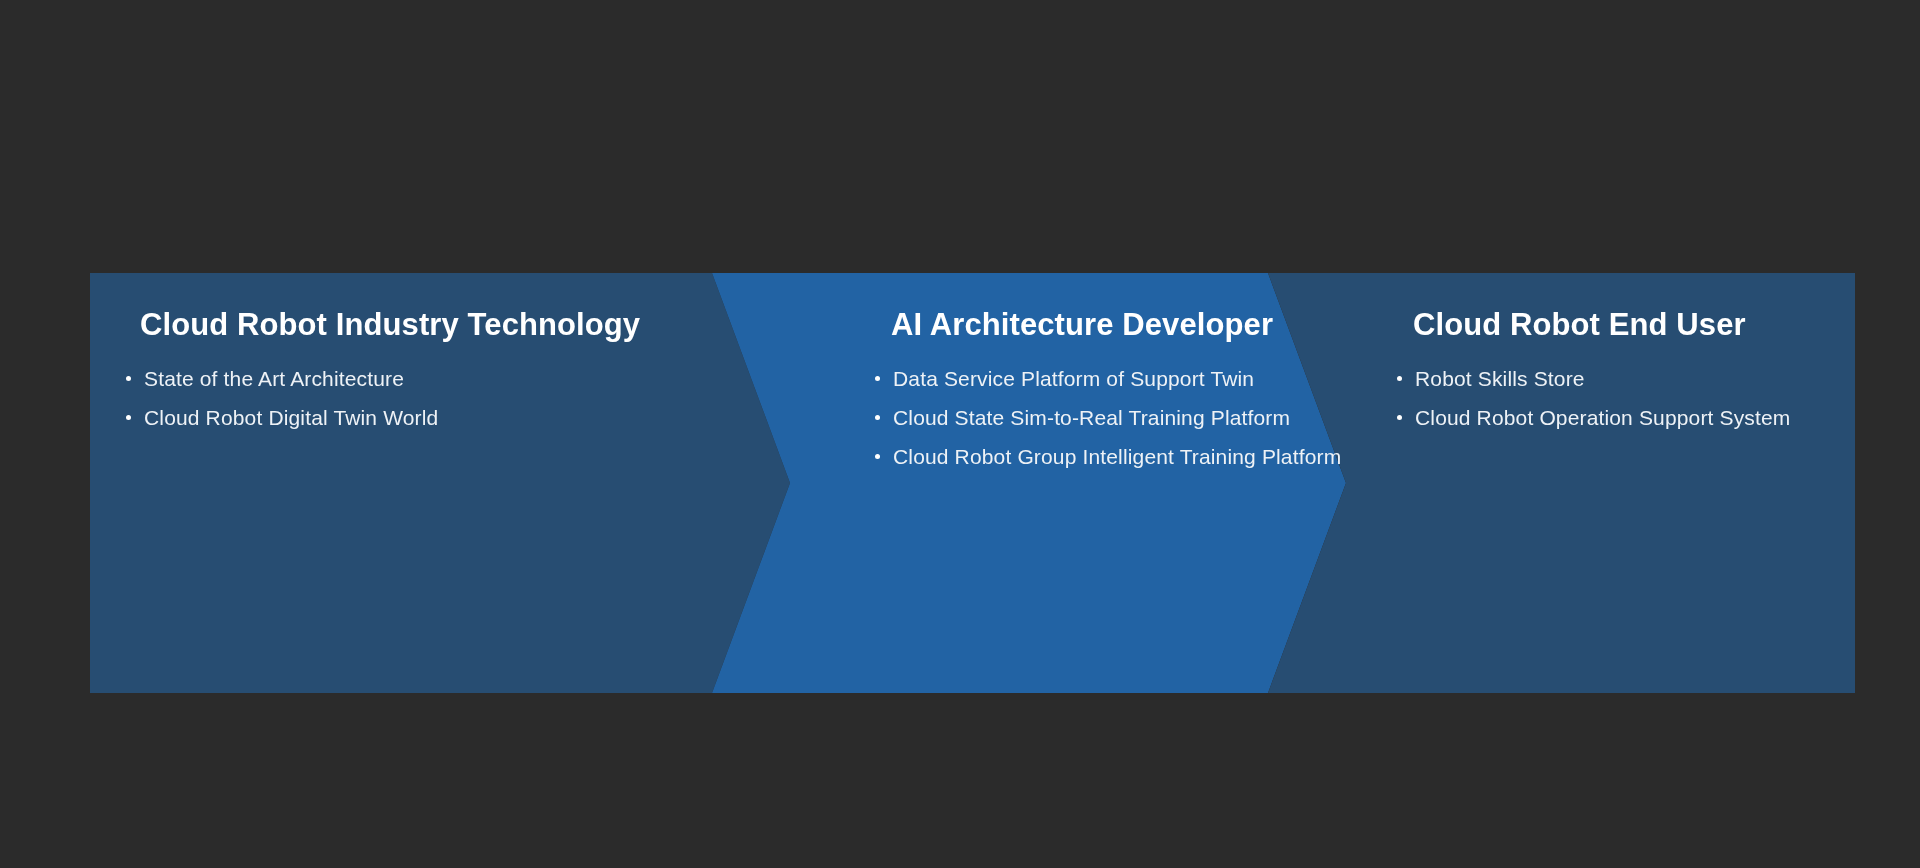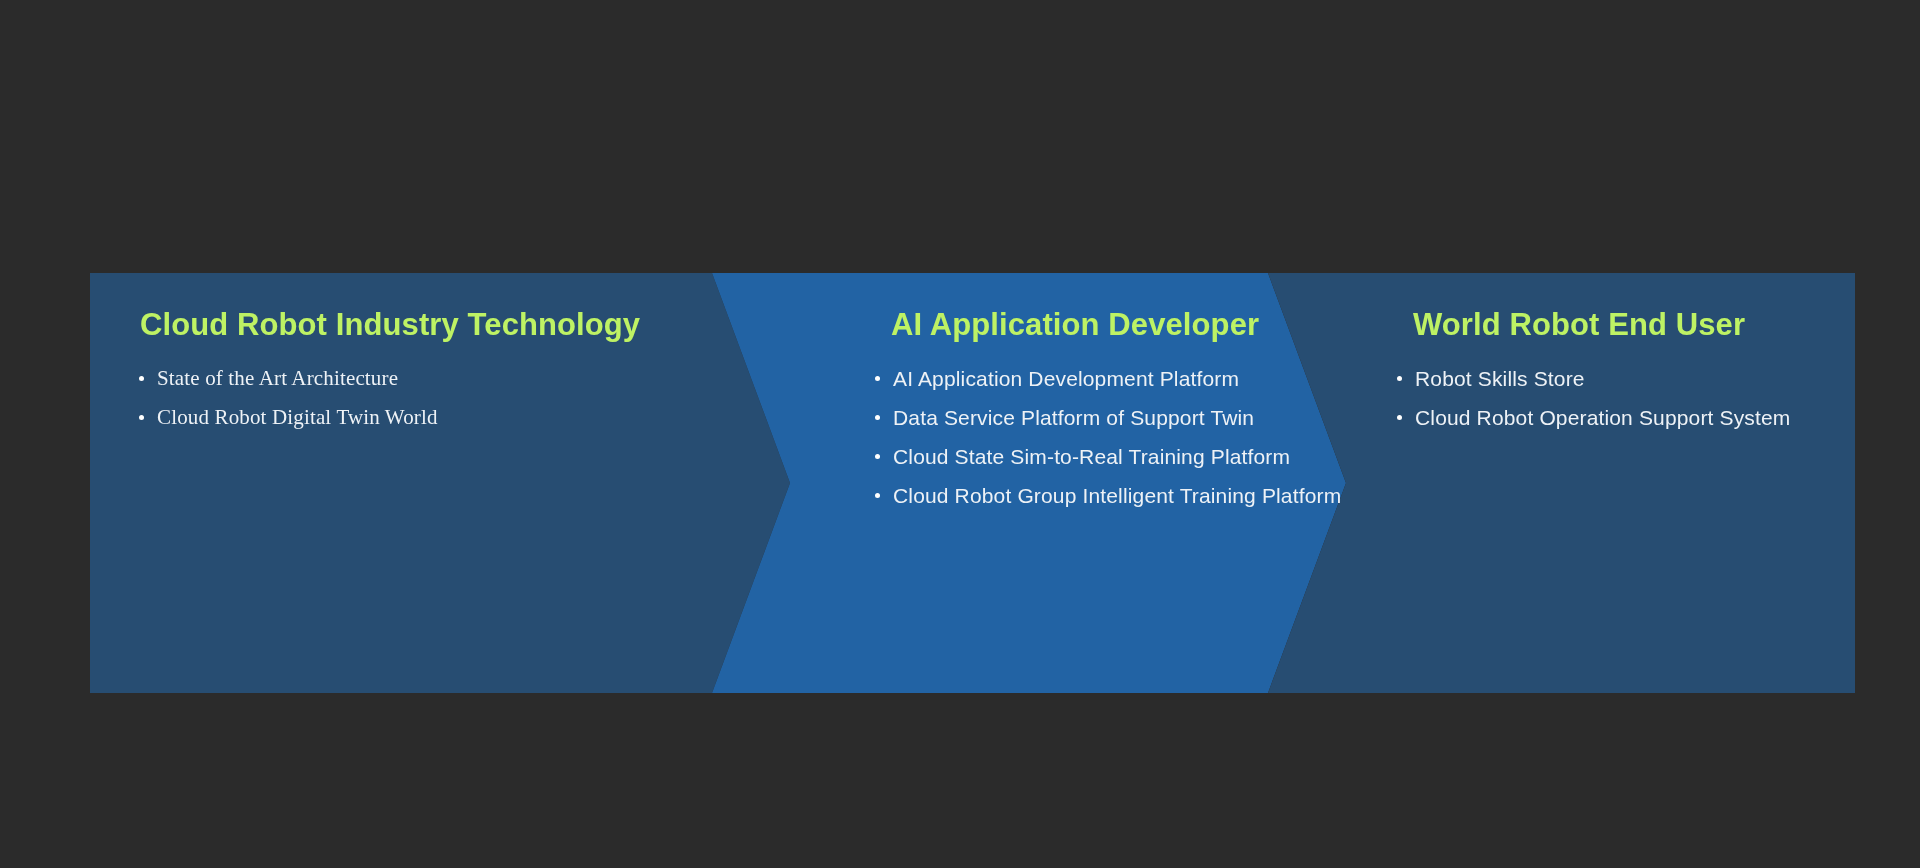--- a/index.html
+++ b/index.html
@@ -35,21 +35,21 @@
   }
 
   
   .panel {
     position: absolute;
     top: 0;
     height: 420px;
   }
 
   .panel-title {
-    color: #bef264;
+    color: #ffffff;
     font-size: 31px;
     font-weight: 700;
     letter-spacing: 0.1px;
     white-space: nowrap;
     line-height: 1;
   }
 
   .bullet-list {
     list-style: none;
     margin: 0;
@@ -82,24 +82,23 @@
     left: 0px;
     width: 640px;
   }
   #panel-1 .panel-title {
     position: absolute;
     left: 50px;
     top: 36px;
   }
   #panel-1 .bullet-list {
     position: absolute;
-    left: 46px;
+    left: 33px;
     top: 86px;
     width: 570px;
-    font-family: Liberation Serif, serif;
   }
 
   
   #panel-2 {
     left: 714px;
     width: 640px;
   }
   #panel-2 .panel-title {
     position: absolute;
     left: 87px;
@@ -145,30 +144,29 @@
 
   <div class="panel" id="panel-1">
     <div class="panel-title">Cloud Robot Industry Technology</div>
     <ul class="bullet-list">
       <li class="bullet-item">State of the Art Architecture</li>
       <li class="bullet-item">Cloud Robot Digital Twin World</li>
     </ul>
   </div>
 
   <div class="panel" id="panel-2">
-    <div class="panel-title">AI Application Developer</div>
+    <div class="panel-title">AI Architecture Developer</div>
     <ul class="bullet-list">
-      <li class="bullet-item">AI Application Development Platform</li>
       <li class="bullet-item">Data Service Platform of Support Twin</li>
       <li class="bullet-item">Cloud State Sim-to-Real Training Platform</li>
       <li class="bullet-item">Cloud Robot Group Intelligent Training Platform</li>
     </ul>
   </div>
 
   <div class="panel" id="panel-3">
-    <div class="panel-title">World Robot End User</div>
+    <div class="panel-title">Cloud Robot End User</div>
     <ul class="bullet-list">
       <li class="bullet-item">Robot Skills Store</li>
       <li class="bullet-item">Cloud Robot Operation Support System</li>
     </ul>
   </div>
 
 </div>
 
 </body></html>

